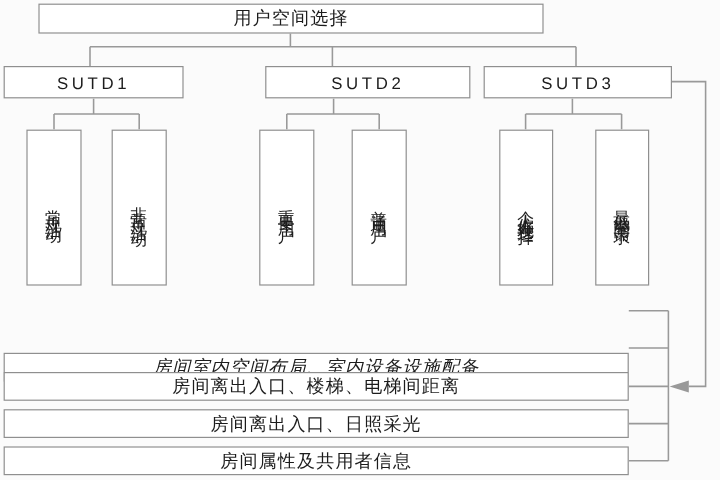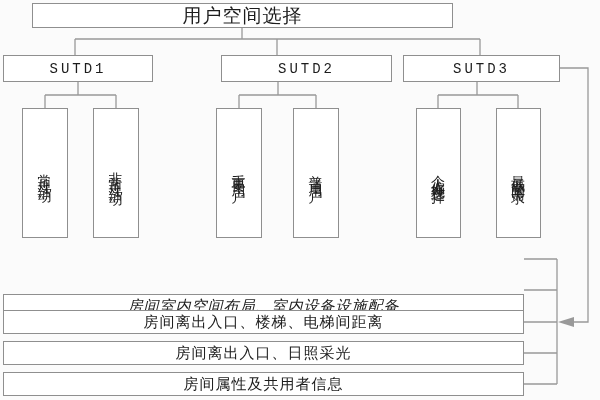--- a/index.html
+++ b/index.html
@@ -18,25 +18,25 @@
     border:1px solid #8f8f8f;
     box-sizing:border-box;
     display:flex;
     align-items:center;
     justify-content:center;
     text-align:center;
     z-index:2;
   }
   .root-box{
     left:32px;top:3px;width:421px;height:25px;
-    font-size:19px;letter-spacing:1px;
+    font-size:15px;letter-spacing:1px;
   }
   .group-box{
     height:27px;top:55px;
-    font-family:Liberation Mono, monospace;
+    font-family:Liberation Sans, sans-serif;
     font-size:14px;letter-spacing:3px;
   }
   .leaf-box{
     top:108px;height:130px;
     font-size:14px;
   }
   .leaf-box .vtext{
     writing-mode:vertical-rl;
     text-orientation:upright;
     letter-spacing:5px;

